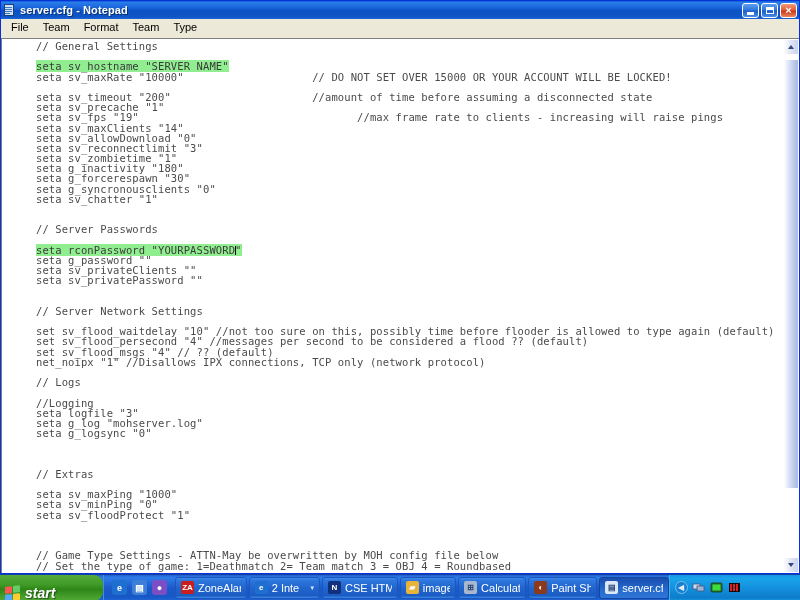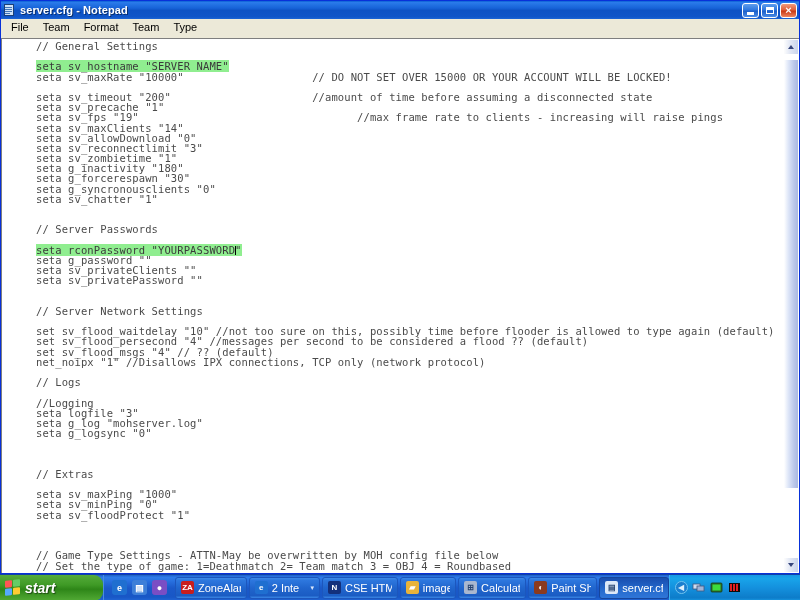--- a/index.html
+++ b/index.html
@@ -224,21 +224,21 @@
     border-top: 1px solid #1040a8;
     box-sizing: border-box;
   }
   #start-button {
     height: 26px;
     min-width: 86px;
     background: linear-gradient(to bottom, #55ab3a 0%, #3f9a26 38%, #2e8618 55%, #53ab36 100%);
     border-top-right-radius: 9px;
     border-bottom-right-radius: 9px;
     display: flex;
-    align-items: center;
+    align-items: flex-end;
     padding: 0 12px 0 5px;
     flex: 0 0 auto;
   }
   #start-flag {
     width: 15px; height: 15px;
     display: grid;
     grid-template-columns: 1fr 1fr;
     grid-template-rows: 1fr 1fr;
     gap: 1px;
     transform: skewY(-6deg);

